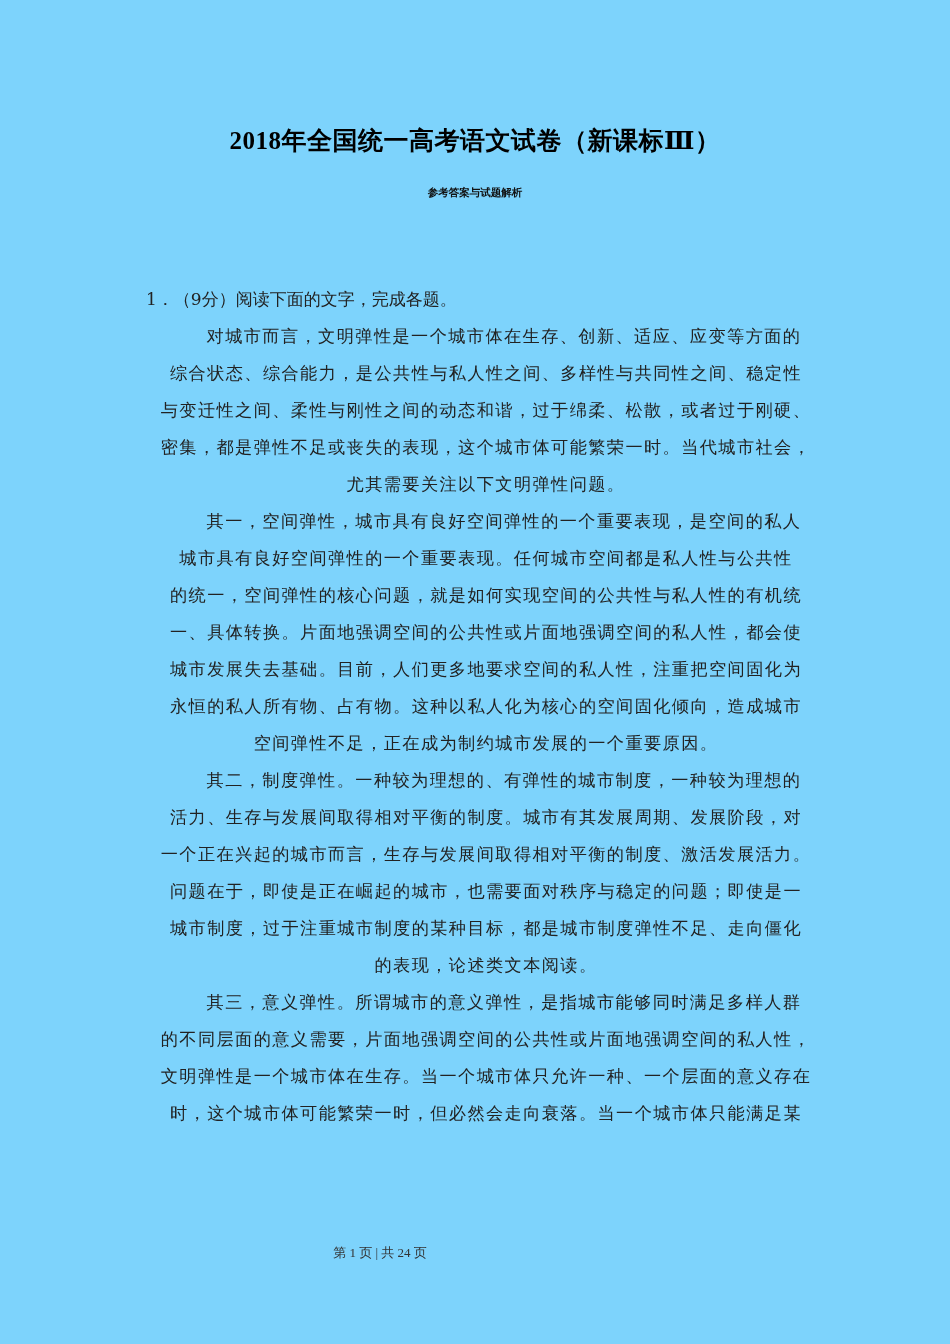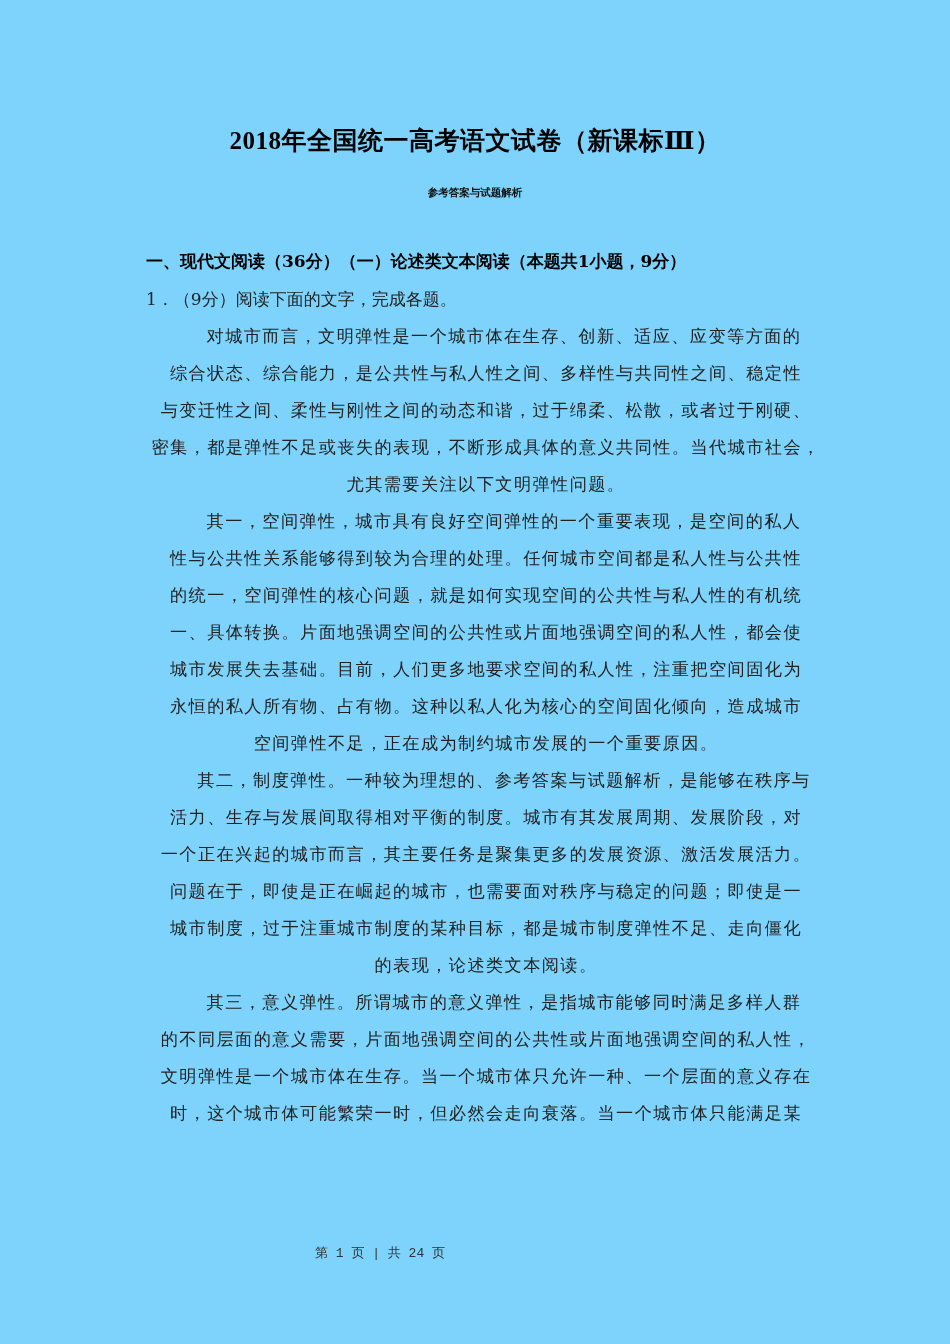--- a/index.html
+++ b/index.html
@@ -13,50 +13,49 @@
               font-family: "DejaVu Sans", sans-serif; font-weight: bold; font-size: 10.5px; color: #111; }
   .section { position: absolute; top: 250px; left: 146px; width: 680px;
              font-weight: bold; font-size: 17px; white-space: nowrap; color: #000; }
   .question { position: absolute; top: 288px; left: 146px; width: 680px;
               font-size: 17px; white-space: nowrap; color: #222; }
   .body { position: absolute; top: 324px; left: 146px; width: 680px; }
   .line { height: 37px; line-height: 25px; font-size: 17.2px; white-space: nowrap;
           color: #222; letter-spacing: 1.4px; text-align: center; }
   .line.indent { padding-left: 36px; }
   .footer { position: absolute; top: 1244px; left: 0; width: 760px; text-align: center;
-            font-family: Liberation Mono, monospace; font-size: 13px; color: #333; }
+            font-family: Liberation Serif, serif; font-size: 13px; color: #333; }
 </style>
 </head>
 <body>
 
 <div class="page">
   <div class="title">2018年全国统一高考语文试卷（新课标Ⅲ）</div>
   <div class="subtitle">参考答案与试题解析</div>
-  <div class="section">一、现代文阅读（36分）（一）论述类文本阅读（本题共1小题，9分）</div>
   <div class="question">1．（9分）阅读下面的文字，完成各题。</div>
 
   <div class="body">
 
     <div class="line indent">对城市而言，文明弹性是一个城市体在生存、创新、适应、应变等方面的</div>
     <div class="line">综合状态、综合能力，是公共性与私人性之间、多样性与共同性之间、稳定性</div>
     <div class="line">与变迁性之间、柔性与刚性之间的动态和谐，过于绵柔、松散，或者过于刚硬、</div>
-    <div class="line">密集，都是弹性不足或丧失的表现，不断形成具体的意义共同性。当代城市社会，</div>
+    <div class="line">密集，都是弹性不足或丧失的表现，这个城市体可能繁荣一时。当代城市社会，</div>
     <div class="line">尤其需要关注以下文明弹性问题。</div>
 
     <div class="line indent">其一，空间弹性，城市具有良好空间弹性的一个重要表现，是空间的私人</div>
-    <div class="line">性与公共性关系能够得到较为合理的处理。任何城市空间都是私人性与公共性</div>
+    <div class="line">城市具有良好空间弹性的一个重要表现。任何城市空间都是私人性与公共性</div>
     <div class="line">的统一，空间弹性的核心问题，就是如何实现空间的公共性与私人性的有机统</div>
     <div class="line">一、具体转换。片面地强调空间的公共性或片面地强调空间的私人性，都会使</div>
     <div class="line">城市发展失去基础。目前，人们更多地要求空间的私人性，注重把空间固化为</div>
     <div class="line">永恒的私人所有物、占有物。这种以私人化为核心的空间固化倾向，造成城市</div>
     <div class="line">空间弹性不足，正在成为制约城市发展的一个重要原因。</div>
 
-    <div class="line indent">其二，制度弹性。一种较为理想的、参考答案与试题解析，是能够在秩序与</div>
+    <div class="line indent">其二，制度弹性。一种较为理想的、有弹性的城市制度，一种较为理想的</div>
     <div class="line">活力、生存与发展间取得相对平衡的制度。城市有其发展周期、发展阶段，对</div>
-    <div class="line">一个正在兴起的城市而言，其主要任务是聚集更多的发展资源、激活发展活力。</div>
+    <div class="line">一个正在兴起的城市而言，生存与发展间取得相对平衡的制度、激活发展活力。</div>
     <div class="line">问题在于，即使是正在崛起的城市，也需要面对秩序与稳定的问题；即使是一</div>
     <div class="line">城市制度，过于注重城市制度的某种目标，都是城市制度弹性不足、走向僵化</div>
     <div class="line">的表现，论述类文本阅读。</div>
 
     <div class="line indent">其三，意义弹性。所谓城市的意义弹性，是指城市能够同时满足多样人群</div>
     <div class="line">的不同层面的意义需要，片面地强调空间的公共性或片面地强调空间的私人性，</div>
     <div class="line">文明弹性是一个城市体在生存。当一个城市体只允许一种、一个层面的意义存在</div>
     <div class="line">时，这个城市体可能繁荣一时，但必然会走向衰落。当一个城市体只能满足某</div>
   </div>
 

